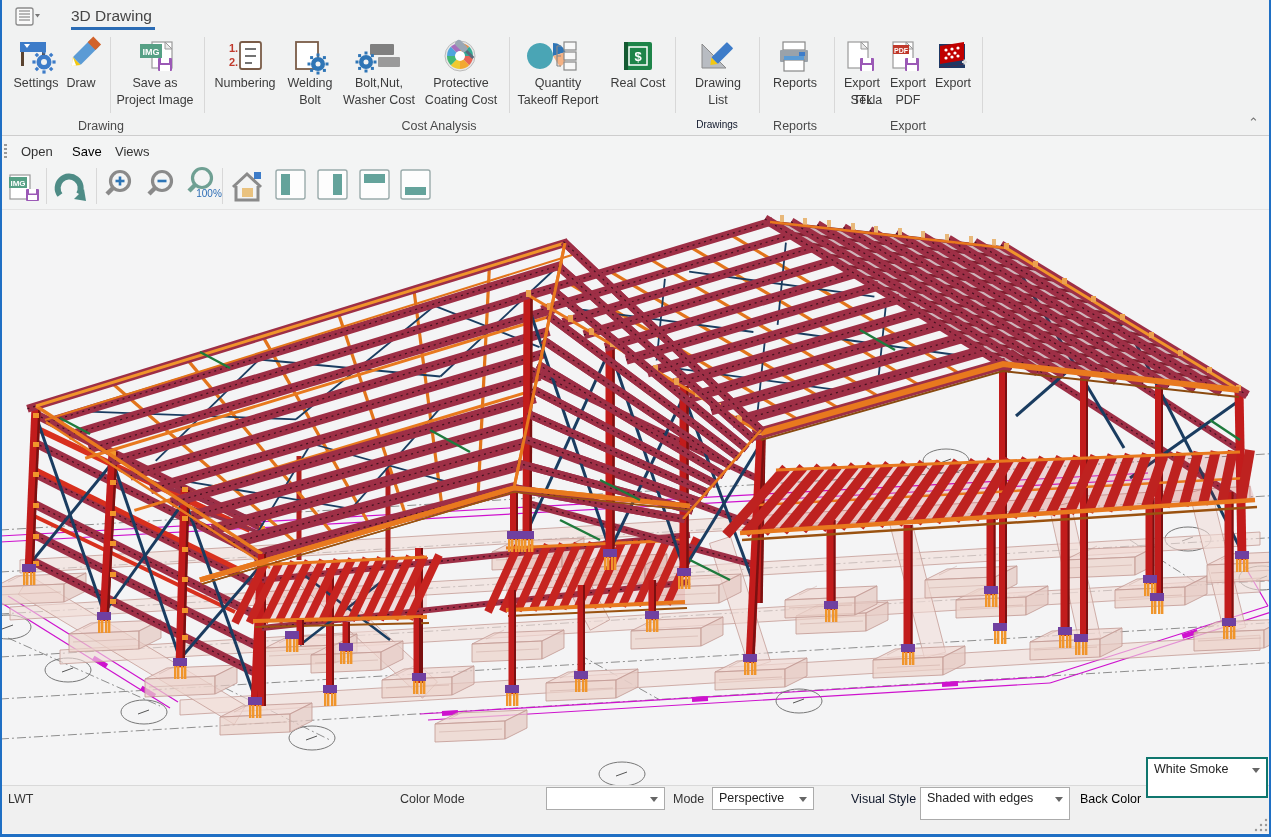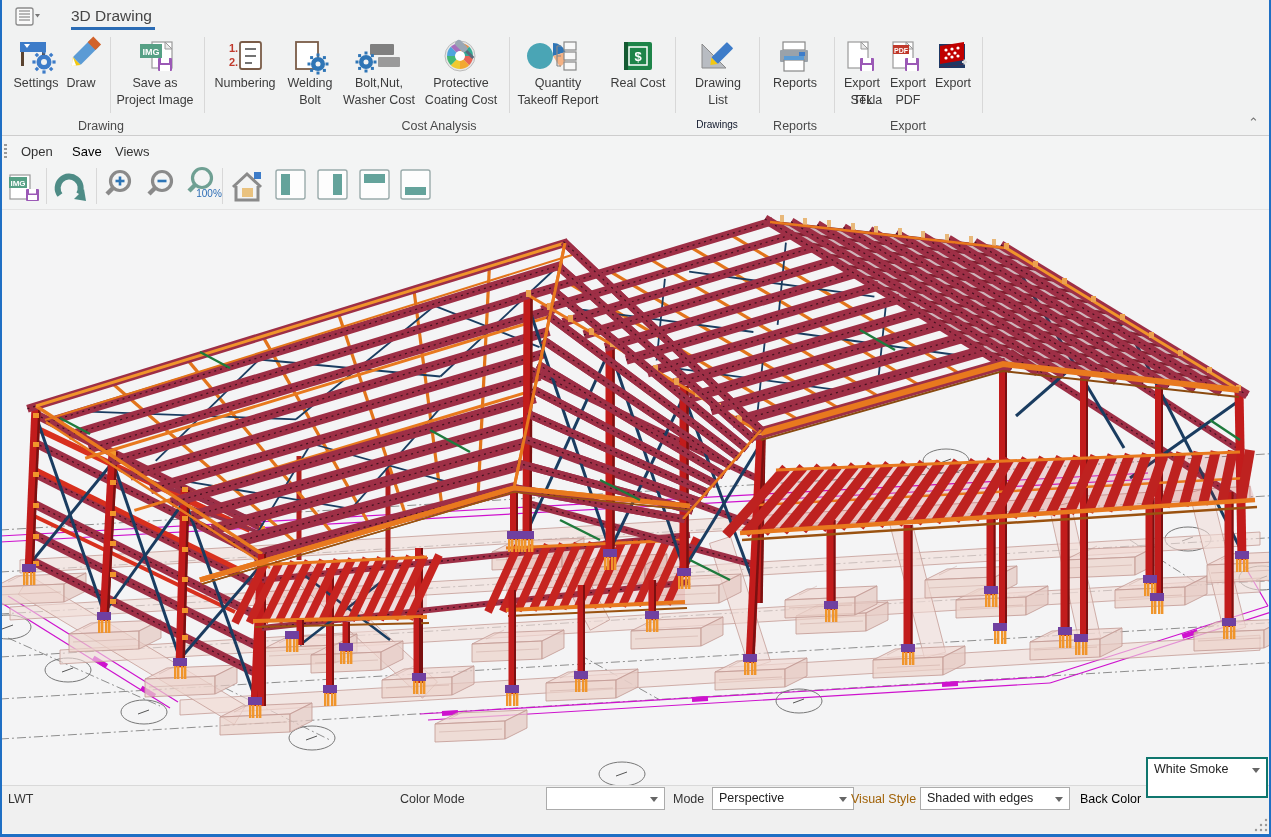--- a/index.html
+++ b/index.html
@@ -789,26 +789,26 @@
 <div class="abs" style="left:4px;top:144px;width:3px;height:16px;background-image:repeating-linear-gradient(#999 0 2px,transparent 2px 4px)"></div>
 <div class="abs" style="left:46px;top:168px;width:1px;height:36px;background:#d8d8d8"></div>
 <div class="abs" style="left:96px;top:168px;width:1px;height:36px;background:#d8d8d8"></div>
 <div class="abs" style="left:222px;top:168px;width:1px;height:36px;background:#d8d8d8"></div>
 <div style="position:absolute;left:8px;top:792px;font-size:12.5px;color:#333;white-space:nowrap">LWT</div>
 <div class="abs" style="left:400px;top:792px;width:140px;text-align:left;font-size:12.5px;color:#333">Color Mode</div>
 <div style="position:absolute;left:546px;top:787px;width:119px;height:23px;background:#fff;border:1px solid #ababab">
     <div style="position:absolute;right:6px;top:9px;width:0;height:0;border-left:4px solid transparent;border-right:4px solid transparent;border-top:5px solid #666"></div>
   </div>
 <div style="position:absolute;left:673px;top:792px;font-size:12.5px;color:#333;white-space:nowrap">Mode</div>
-<div style="position:absolute;left:712px;top:787px;width:142px;height:23px;background:#fff;border:1px solid #ababab">
+<div style="position:absolute;left:712px;top:787px;width:102px;height:23px;background:#fff;border:1px solid #ababab">
     <div style="position:absolute;left:6px;top:3px;font-size:12.5px;color:#222;white-space:nowrap">Perspective</div>
     <div style="position:absolute;right:6px;top:9px;width:0;height:0;border-left:4px solid transparent;border-right:4px solid transparent;border-top:5px solid #666"></div>
   </div>
-<div style="position:absolute;left:851px;top:792px;font-size:12.5px;color:#a16207;white-space:nowrap">Visual Style</div>
-<div style="position:absolute;left:920px;top:787px;width:150px;height:23px;background:#fff;border:1px solid #ababab">
+<div style="position:absolute;left:851px;top:792px;font-size:12.5px;color:#0f172a;white-space:nowrap">Visual Style</div>
+<div style="position:absolute;left:920px;top:787px;width:150px;height:33px;background:#fff;border:1px solid #ababab">
     <div style="position:absolute;left:6px;top:3px;font-size:12.5px;color:#222;white-space:nowrap">Shaded with edges</div>
     <div style="position:absolute;right:6px;top:9px;width:0;height:0;border-left:4px solid transparent;border-right:4px solid transparent;border-top:5px solid #666"></div>
   </div>
 <div style="position:absolute;left:1080px;top:792px;font-size:12.5px;color:#000000;white-space:nowrap">Back Color</div>
 <div style="position:absolute;left:1146px;top:757px;width:122px;height:41px;background:#fff;border:2px solid #0f766e">
     <div style="position:absolute;left:6px;top:3px;font-size:12.5px;color:#222;white-space:nowrap">White Smoke</div>
     <div style="position:absolute;right:6px;top:9px;width:0;height:0;border-left:4px solid transparent;border-right:4px solid transparent;border-top:5px solid #666"></div>
   </div>
 <svg class="abs" style="left:0;top:0" width="1271" height="837">
     <circle cx="1256" cy="830" r="1.2" fill="#999"></circle>

